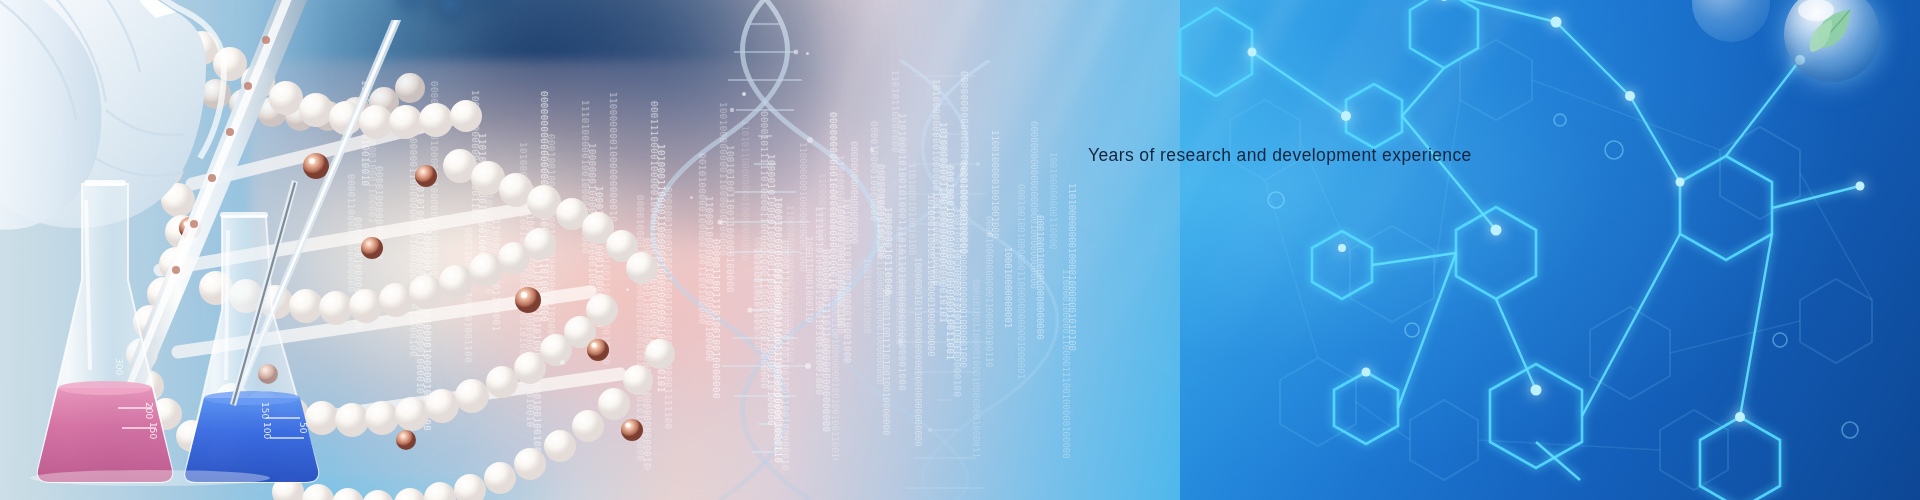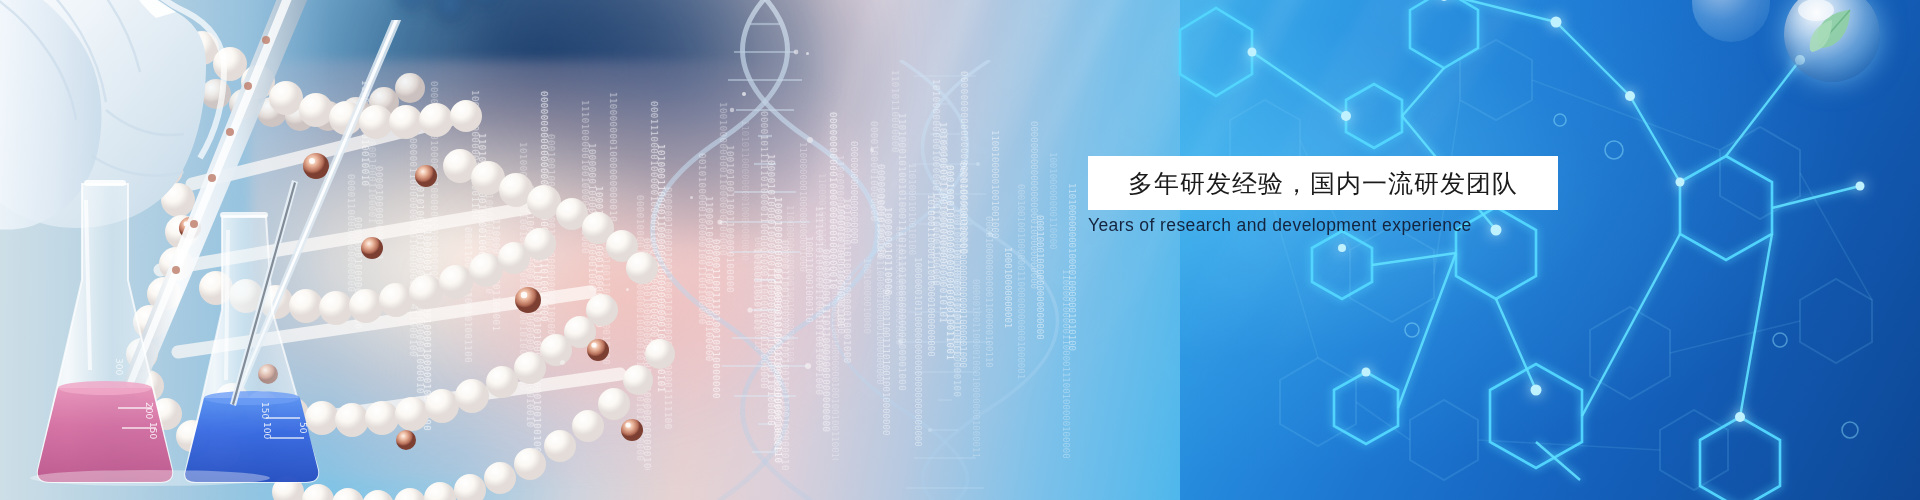--- a/index.html
+++ b/index.html
@@ -760,22 +760,19 @@
 
   <div class="dot" style="left:742px; top:92px;  width:4px;height:4px; opacity:.8;"></div>
   <div class="dot" style="left:806px; top:52px;  width:3px;height:3px; opacity:.7;"></div>
   <div class="dot" style="left:690px; top:196px; width:3px;height:3px; opacity:.6;"></div>
   <div class="dot" style="left:870px; top:148px; width:4px;height:4px; opacity:.55;"></div>
   <div class="dot" style="left:626px; top:288px; width:3px;height:3px; opacity:.6;"></div>
   <div class="dot" style="left:560px; top:360px; width:5px;height:5px; opacity:.5;"></div>
 
   <div class="textblock">
 
-    <div class="subbar">
-      <span>多年研发经验，国内一流研发团队</span>
-    </div>
 
     <div class="eng">
       <div>Years of research and development experience</div>
     </div>
   </div>
 
 </div>
 
 </body></html>

